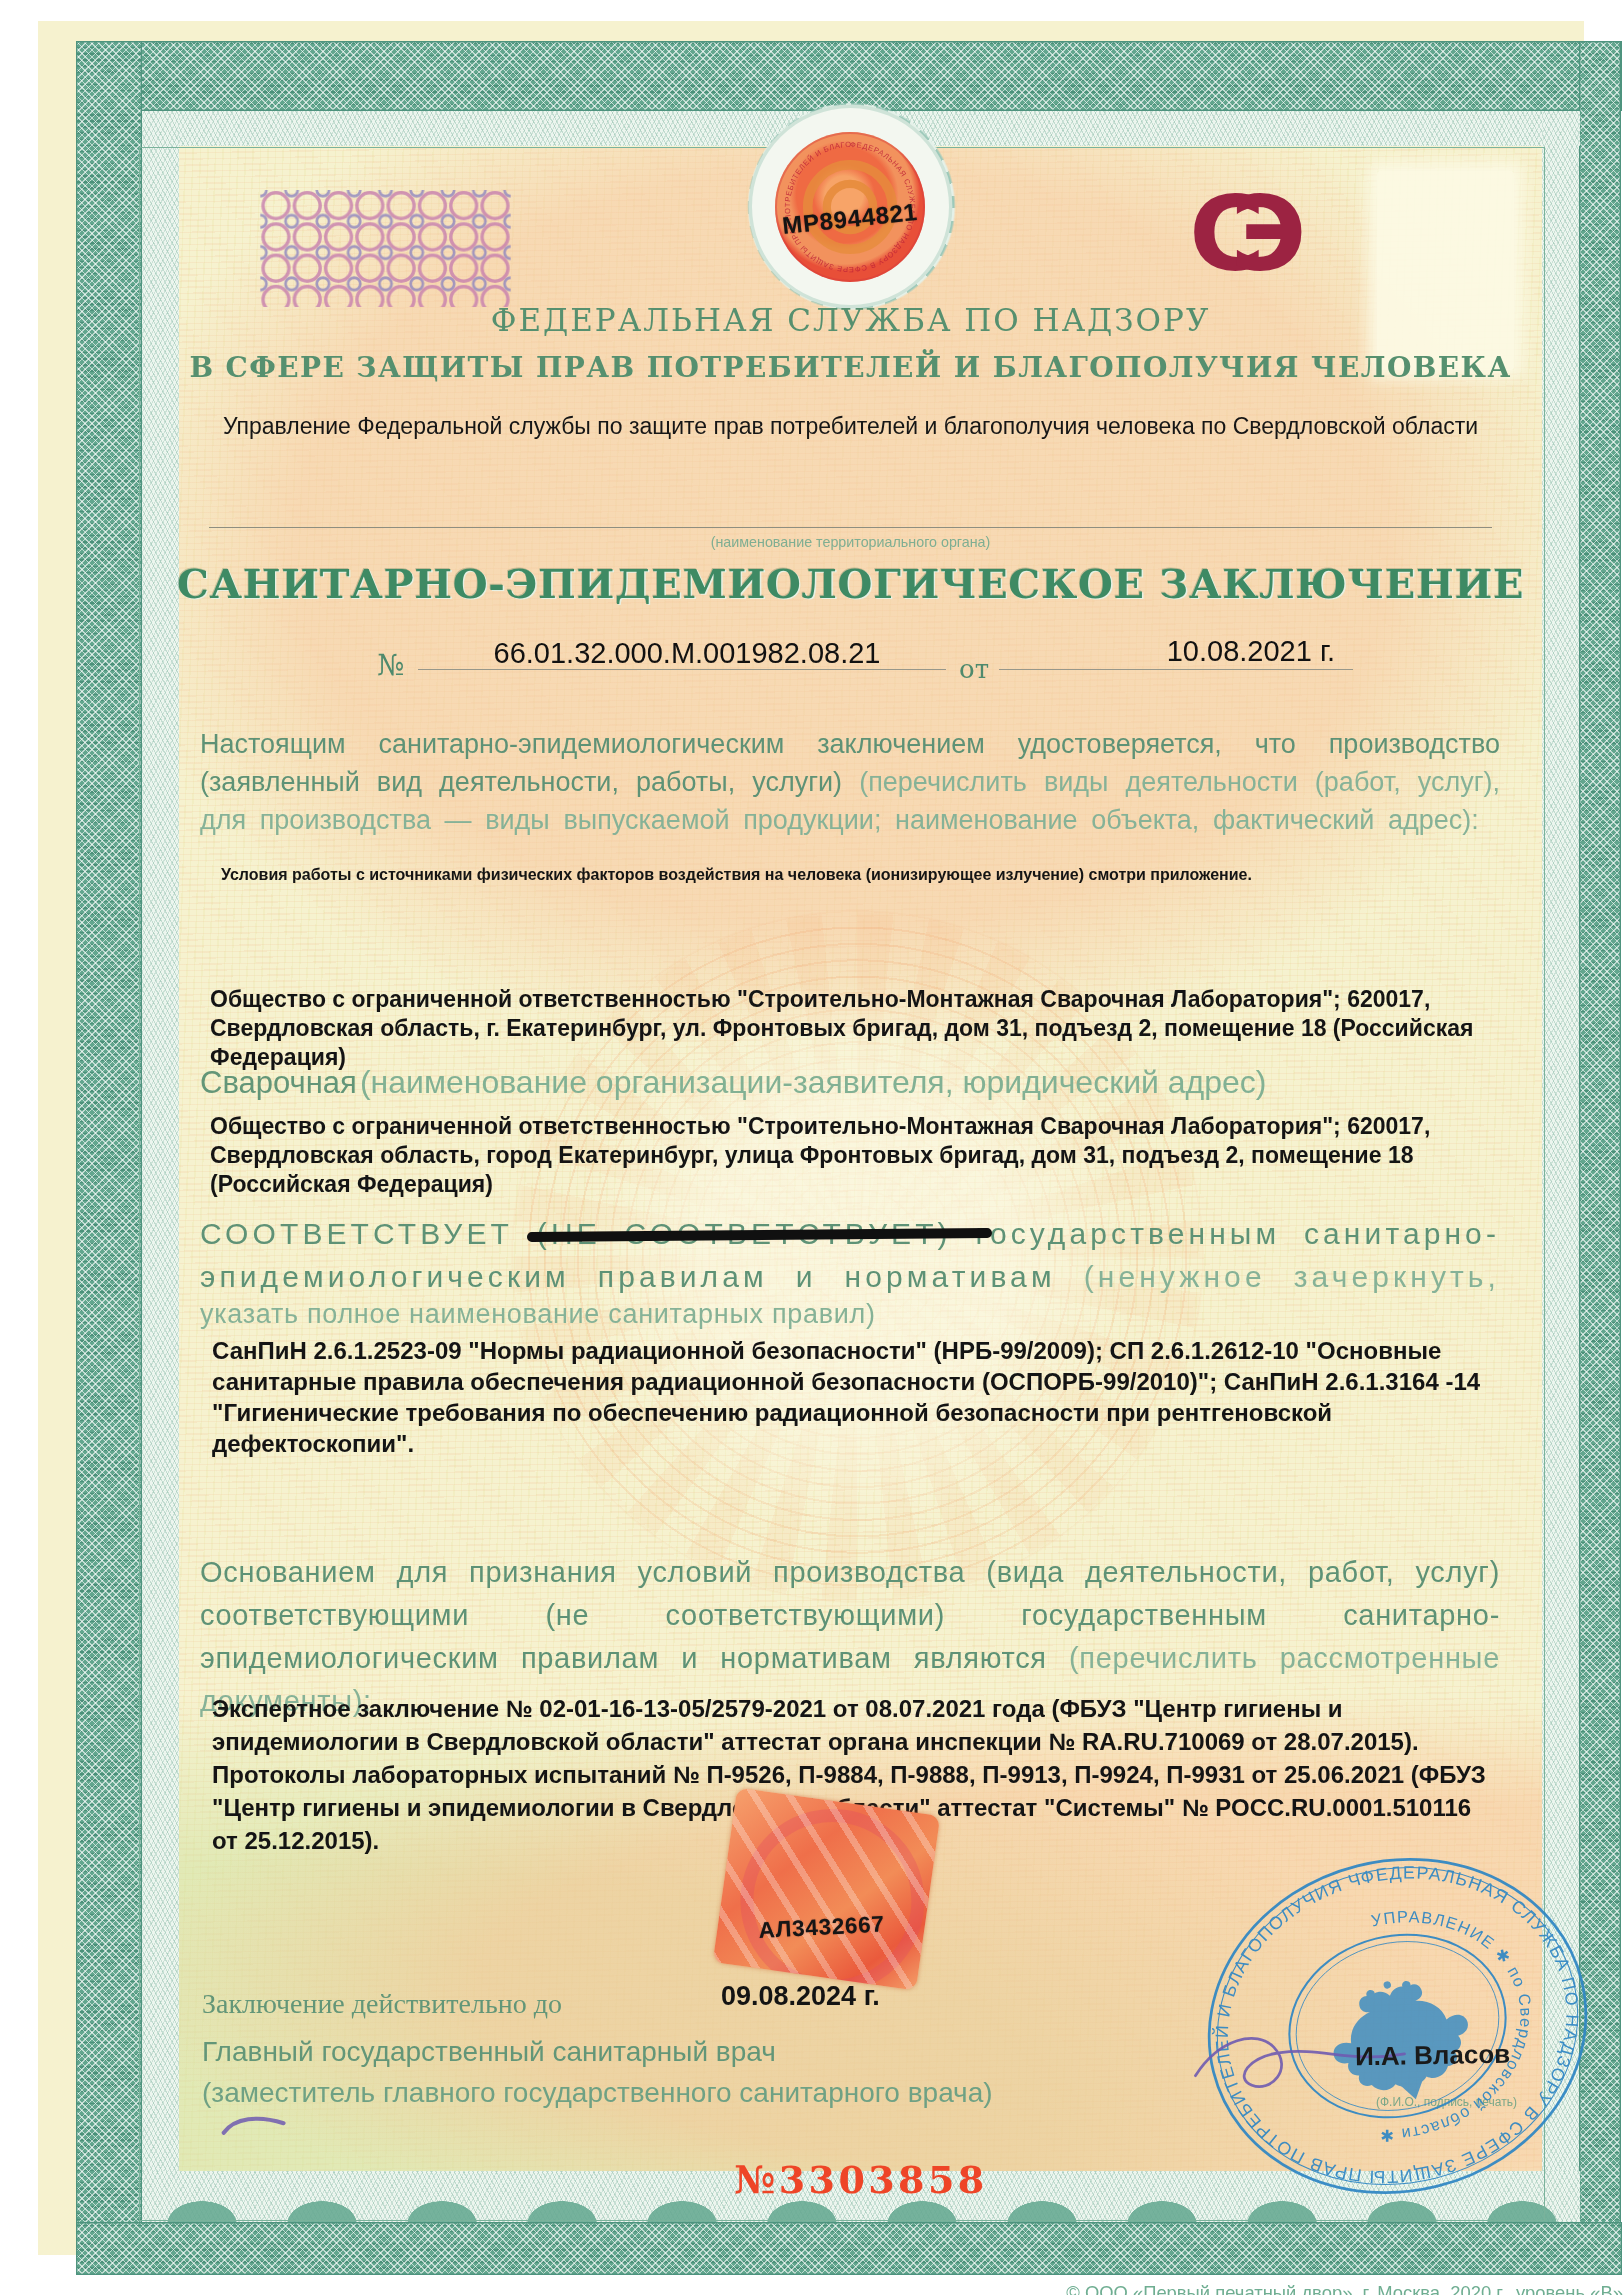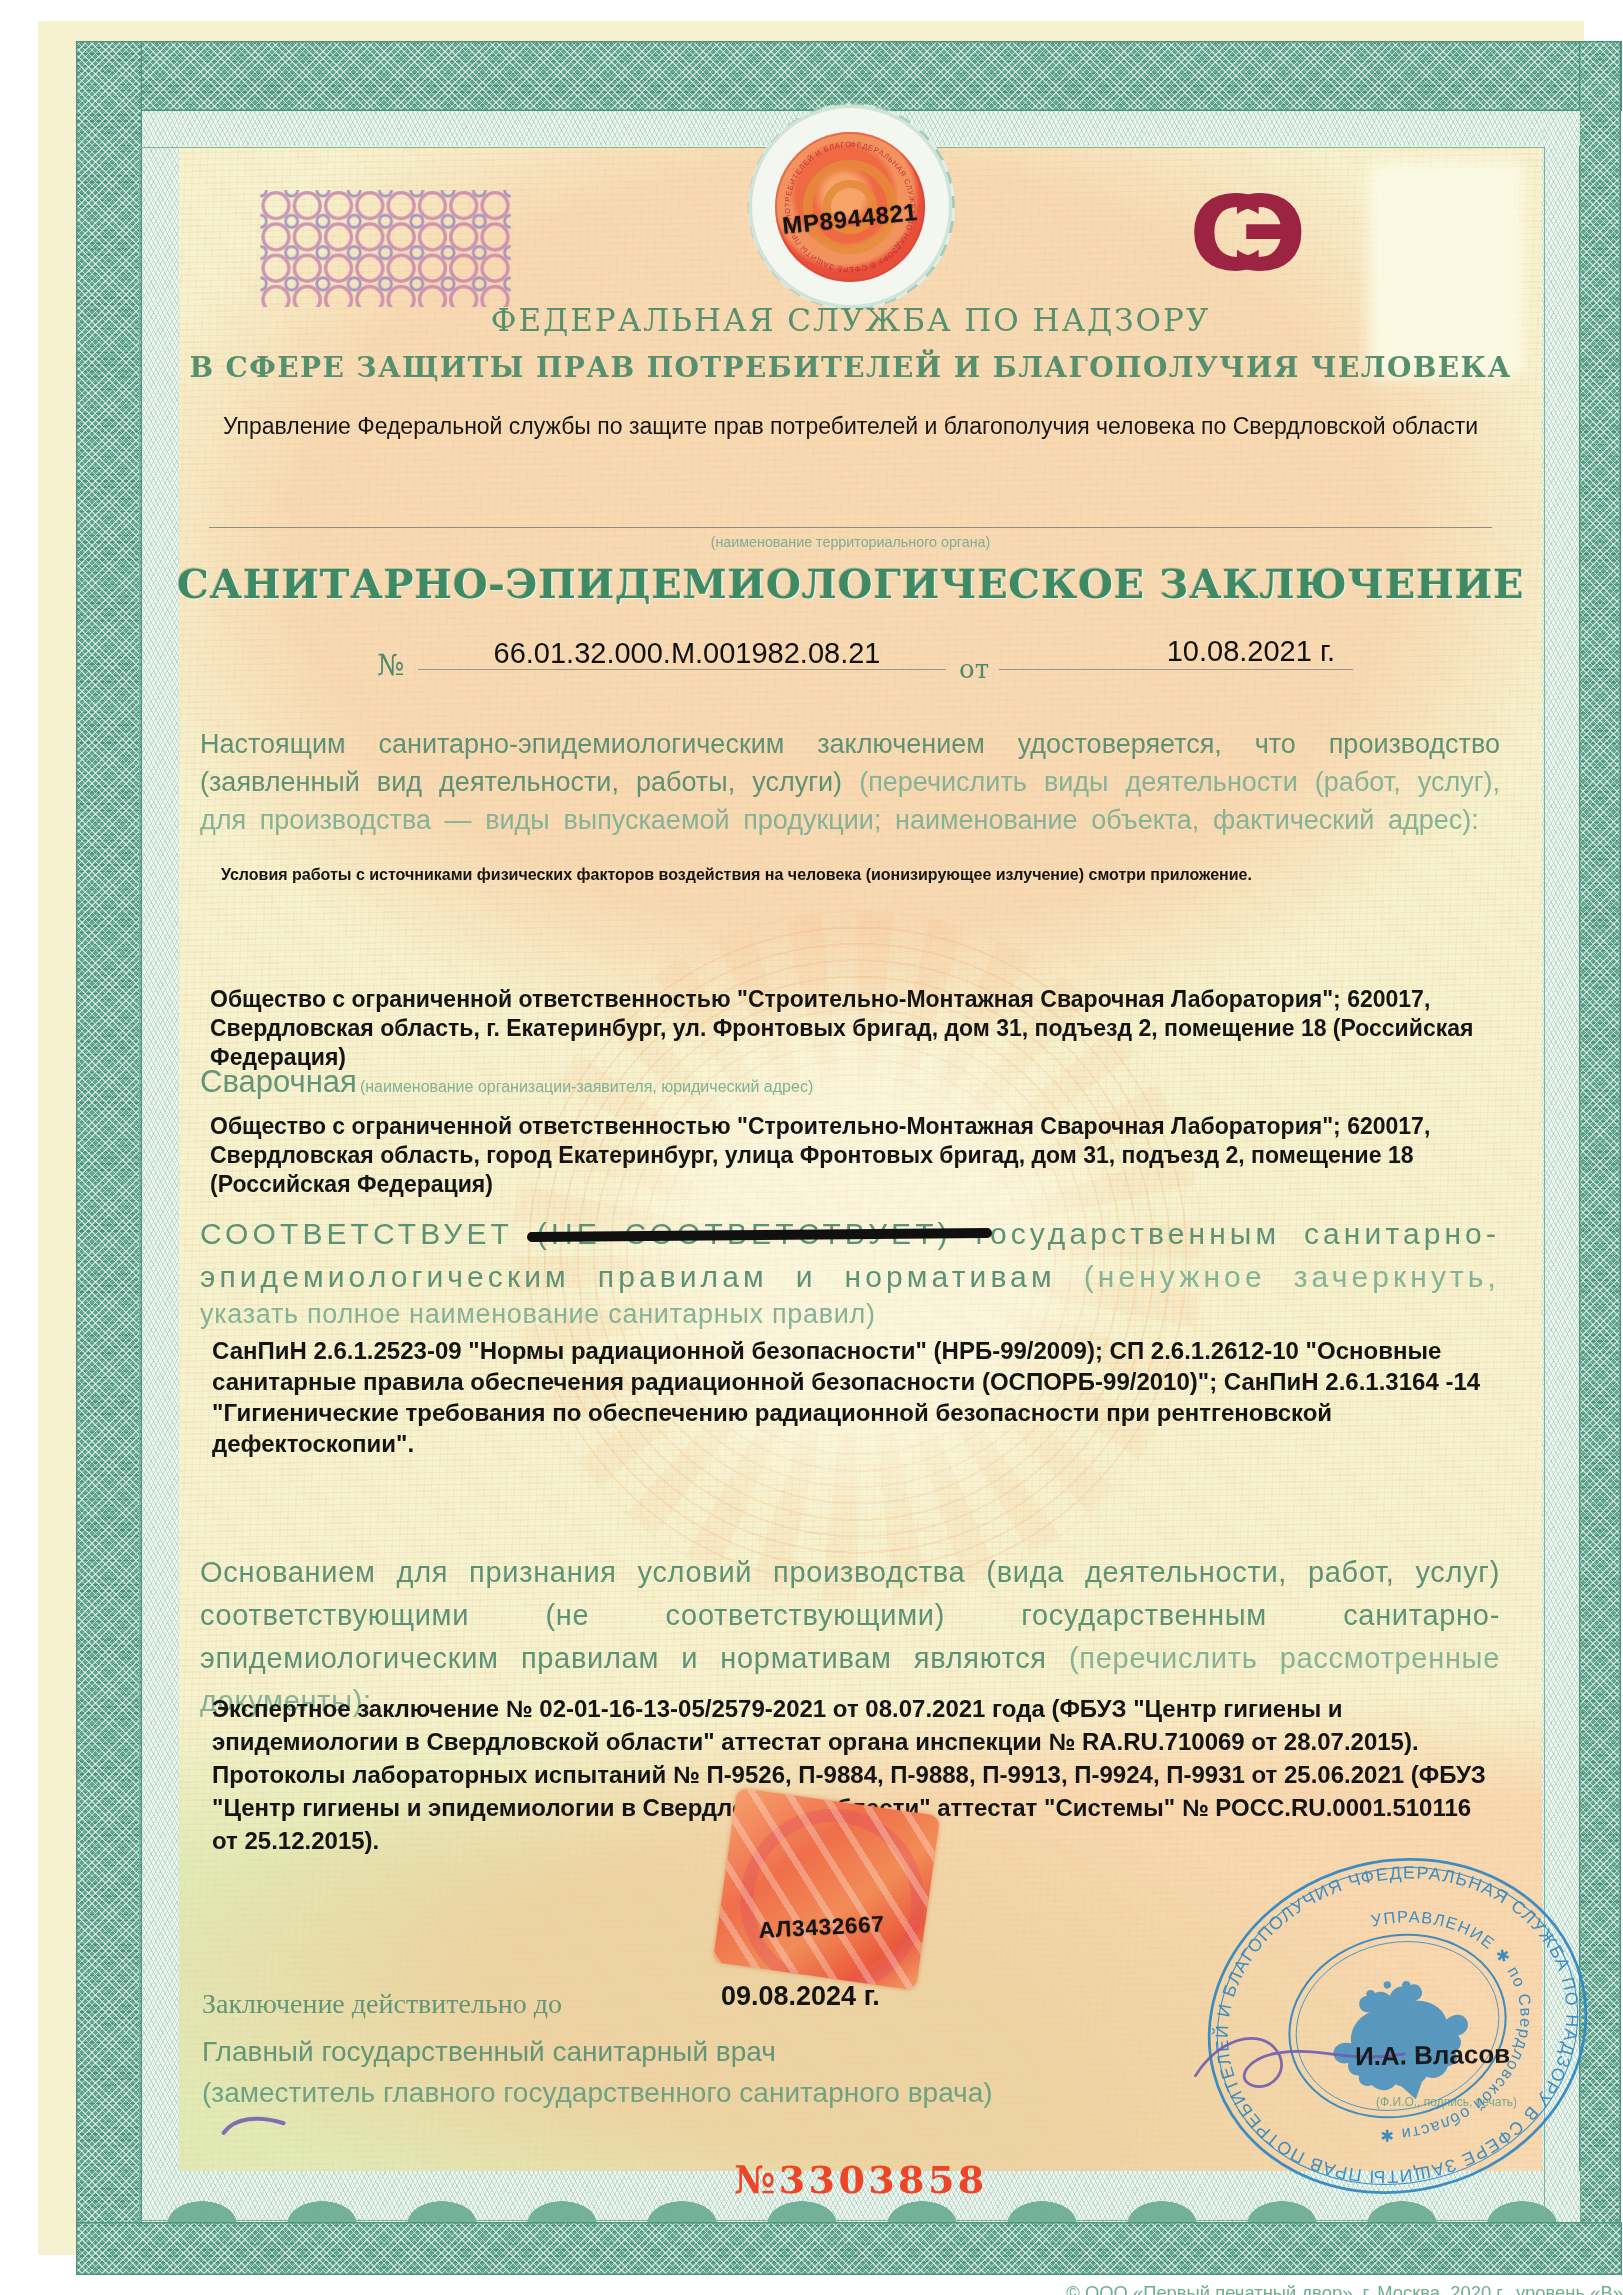--- a/index.html
+++ b/index.html
@@ -87,21 +87,21 @@
   .ot-label{left:921px;top:633px;font-size:26px;color:#4f8a6d;}
   .num-line2{left:961px;top:648px;width:354px;height:1.4px;background:#97978a;}
   .date-value{left:983px;top:614px;width:314px;text-align:right;font-size:29px;color:#111;}
 
   .p-green{color:#5e9276;text-align:justify;}
   .certify{left:162px;top:704px;width:1300px;font-size:27px;line-height:38px;word-spacing:6.1px;}
   .subject{left:183px;top:837px;width:1290px;font-size:16px;line-height:33px;font-weight:bold;color:#141414;}
   .addr1{left:172px;top:964px;width:1297px;font-size:23px;line-height:29px;font-weight:bold;color:#141414;}
   .applicant-row{left:162px;top:1043px;width:1311px;}
   .applicant-label{font-size:31px;color:#639678;}
-  .applicant-cap{font-size:16px;color:#82b194;}
+  .applicant-cap{font-size:32px;color:#82b194;}
   .addr2{left:172px;top:1091px;width:1297px;font-size:23px;line-height:29px;font-weight:bold;color:#141414;}
 
   .comp1{left:162px;top:1196px;width:1300px;font-size:30px;color:#5e9276;letter-spacing:4.1px;
     text-align:justify;-moz-text-align-last:justify;text-align-last:justify;white-space:nowrap;}
   .comp2{left:162px;top:1239px;width:1300px;font-size:30px;color:#5e9276;letter-spacing:4.1px;
     text-align:justify;-moz-text-align-last:justify;text-align-last:justify;white-space:nowrap;}
   .comp3{left:162px;top:1278px;width:1300px;font-size:27px;color:#86b297;letter-spacing:0.7px;}
   .struck{position:relative;}
   .struck::after{content:"";position:absolute;left:-9.6px;right:-41px;top:42%;height:9.6px;
     background:#101010;border-radius:4.8px;transform:rotate(-0.5deg);}

